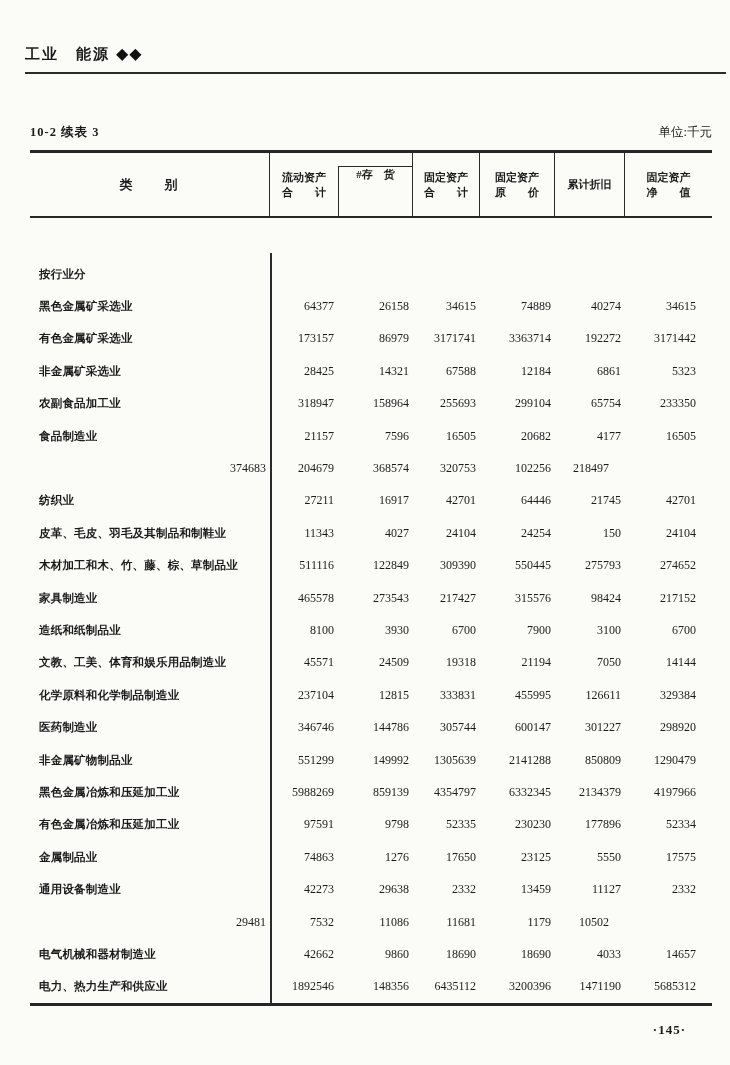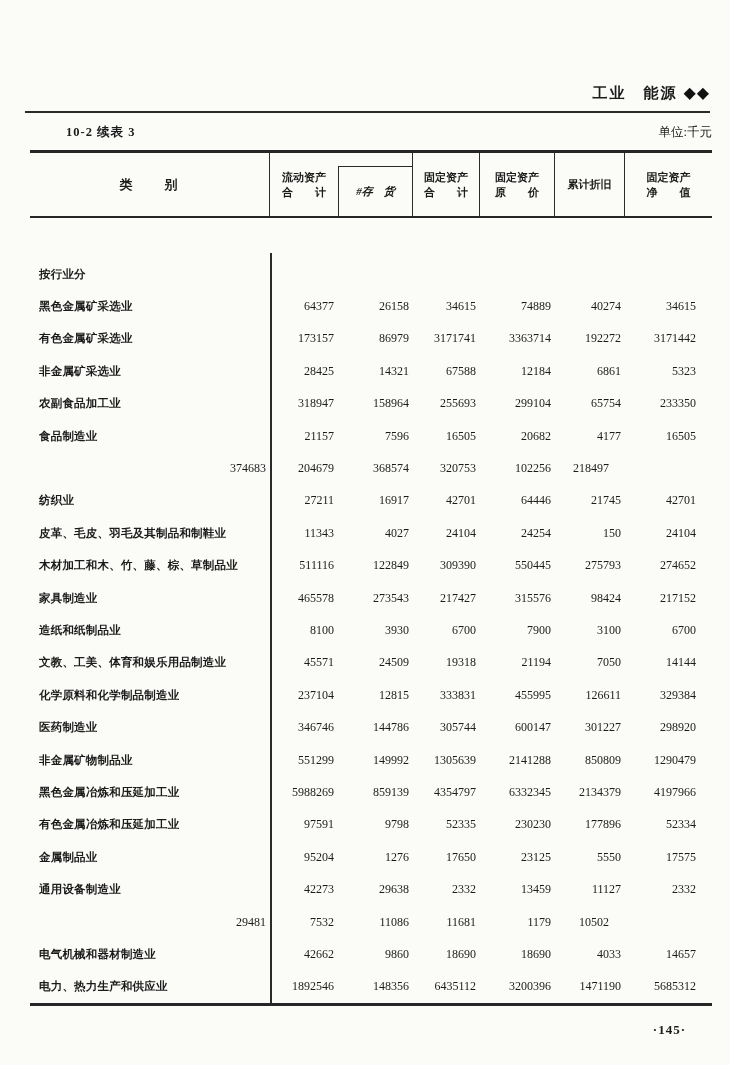--- a/index.html
+++ b/index.html
@@ -5,39 +5,37 @@
   html,body{margin:0;padding:0;}
   body{
     width:730px;height:1065px;position:relative;
     background:#fbfbf8;
     font-family:"Liberation Serif","DejaVu Serif",serif;
     color:#1b1b1b;
     overflow:hidden;
   }
   
   .band{
-    position:absolute;left:25px;right:20px;top:44px;height:28px;
+    position:absolute;left:25px;right:4px;top:44px;height:28px;
     border-bottom:2px solid #2a2a2a;
-    text-align:right;
-    margin-top:39px;
+    text-align:left;
   }
   .band-text{
     font-size:15px;font-weight:700;letter-spacing:2px;
     display:inline-block;padding-bottom:3px;
   }
   .band-diamonds{
     font-size:16px;letter-spacing:1px;display:inline-block;
     margin-left:6px;color:#111;
   }
   
   .caption-row{
     position:absolute;left:30px;right:18px;top:124px;
     display:flex;justify-content:space-between;align-items:flex-end;
     font-size:12.5px;
-    margin-left:36px;
   }
   .caption-left{font-weight:600;letter-spacing:1px;}
   .caption-right{font-weight:400;}
   
   .tbl{
     position:absolute;left:30px;top:150px;width:682px;
   }
   .thead{
     display:grid;
     grid-template-columns:240px 68px 75px 67px 75px 70px 87px;
@@ -50,21 +48,21 @@
     position:relative;
     display:flex;flex-direction:column;justify-content:center;align-items:center;
     font-size:11px;font-weight:700;line-height:15px;
   }
   .hc.cat-h{font-size:13px;letter-spacing:2px;}
   .br{border-right:1.5px solid #2a2a2a;}
   .inset{
     position:absolute;left:0;right:0;top:13px;bottom:0;
     border-top:1.5px solid #2a2a2a;
     border-left:1.5px solid #2a2a2a;
-    display:flex;align-items:center;justify-content:center;font-style:italic;
+    display:flex;justify-content:center;
   }
   .tbody{
     position:relative;
     border-bottom:3px solid #262626;
     padding-top:5px;
     margin-top:35px;
   }
   .body-vline{
     position:absolute;left:240px;top:0;bottom:0;width:1.5px;
     background:#2a2a2a;
@@ -291,21 +289,21 @@
     <div class="cat">有色金属冶炼和压延加工业</div>
     <div class="val">97591</div>
     <div class="val">9798</div>
     <div class="val">52335</div>
     <div class="val">230230</div>
     <div class="val">177896</div>
     <div class="val">52334</div>
   </div>
       <div class="trow">
     <div class="cat">金属制品业</div>
-    <div class="val">95204</div>
+    <div class="val">74863</div>
     <div class="val">1276</div>
     <div class="val">17650</div>
     <div class="val">23125</div>
     <div class="val">5550</div>
     <div class="val">17575</div>
   </div>
       <div class="trow">
     <div class="cat">通用设备制造业</div>
     <div class="val">42273</div>
     <div class="val">29638</div>

